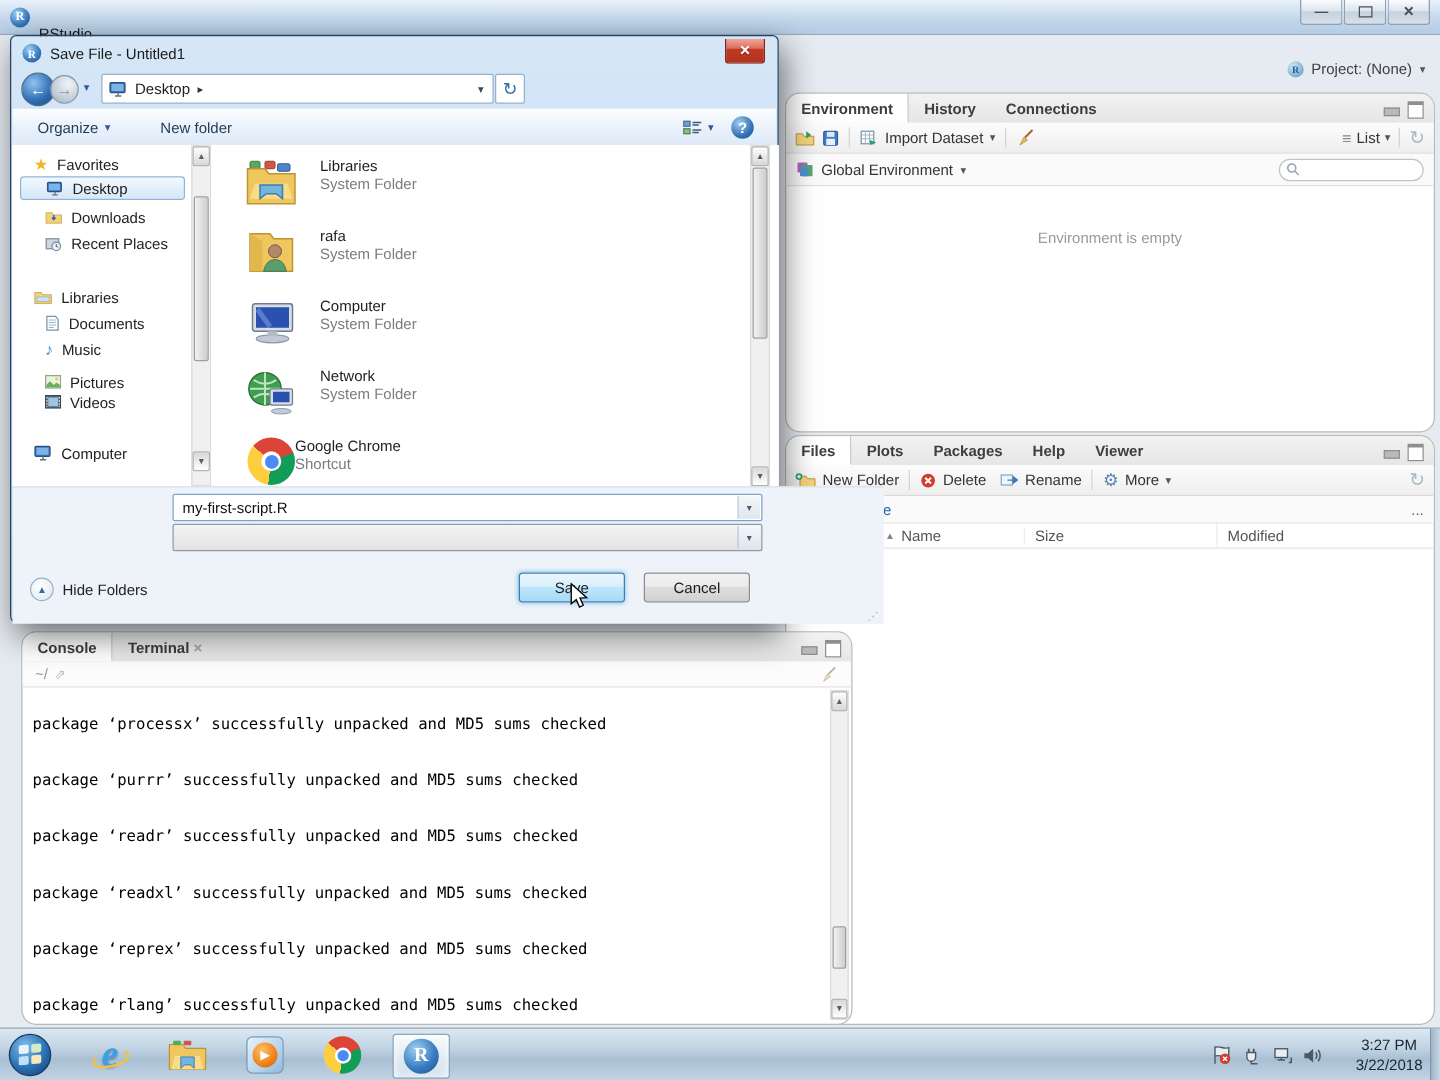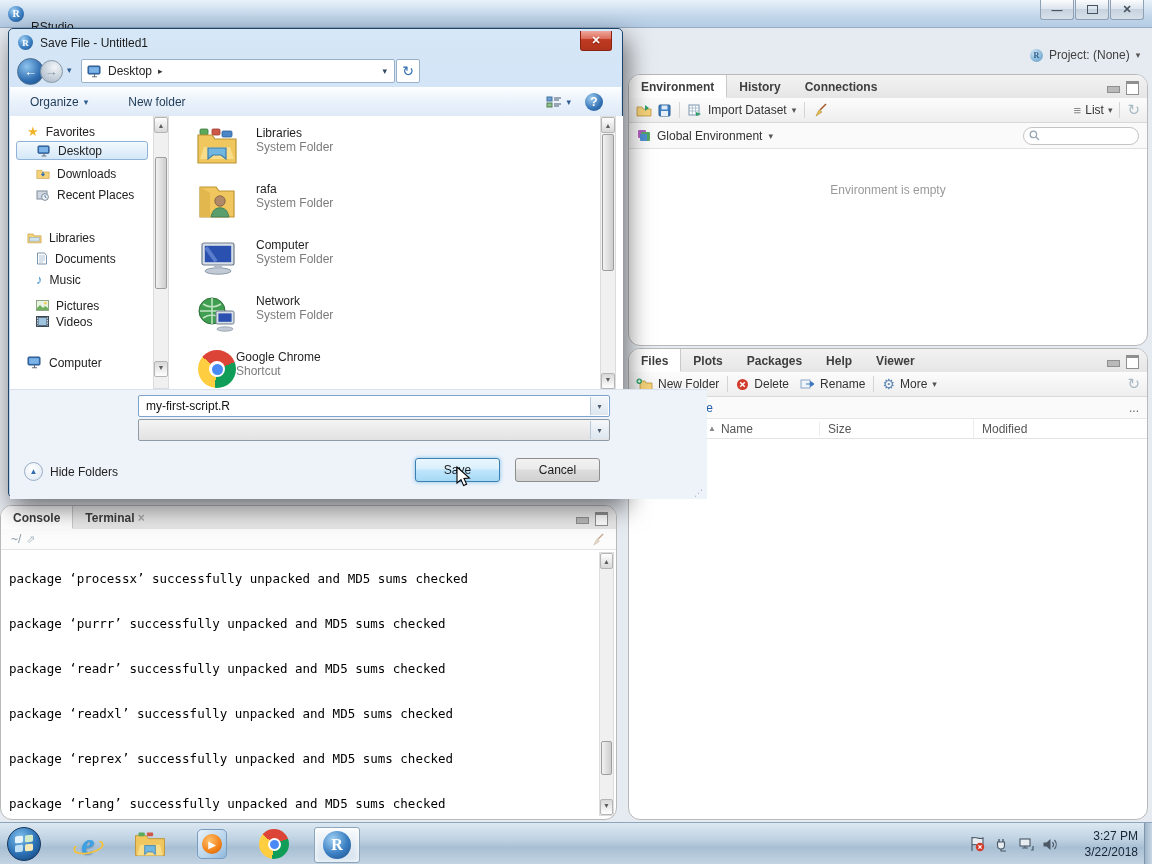--- a/index.html
+++ b/index.html
@@ -64,21 +64,21 @@
   .sideitem{display:flex;align-items:center;gap:7px;position:absolute;height:19px;}
   .sidesel{background:linear-gradient(#f3f9fd,#d4e7f8);border:1px solid #8fb4d8;border-radius:3px;}
   .fitem-name{font-size:12px;color:#1e1e1e;}
   .fitem-type{font-size:12px;color:#7c7c7c;}
   
   .taskbar{left:0;top:822px;width:1152px;height:42px;
     background:linear-gradient(#dce8f2,#bfd2e2 40%,#a8bfd3 60%,#c3d4e3);border-top:1px solid #8da5ba;box-sizing:border-box;}
   .tkicon{position:absolute;top:4px;width:40px;height:34px;display:flex;align-items:center;justify-content:center;}
   .tkactive{border:1px solid #8ea6bc;border-radius:3px;background:linear-gradient(rgba(255,255,255,.85),rgba(215,228,240,.9));box-shadow:inset 0 0 6px #fff;}
   .trayicon{position:absolute;top:13px;width:18px;height:16px;display:flex;align-items:center;justify-content:center;}
-  .clock{position:absolute;right:14px;top:5px;text-align:right;color:#172536;font-size:12px;line-height:16px;}
+  .clock{position:absolute;right:14px;top:5px;text-align:center;color:#172536;font-size:12px;line-height:16px;}
 </style>
 </head>
 <body>
 
 <div class="a titlebar">
   <span class="rball" style="width:16px;height:16px;font-size:10px;">R</span>
   <span style="color:#1c1c1c;margin-top:26px;">RStudio</span>
 </div>
 <div class="a" style="left:1040px;top:0;display:flex;gap:1px;">
   <div class="wbtn">—</div>
@@ -209,21 +209,21 @@
   </div>
   <div class="a" style="left:0;right:0;top:90px;height:22px;display:flex;align-items:center;gap:9px;padding:0 9px;box-sizing:border-box;">
     <span class="chk"></span>
     <svg width="17" height="13" viewBox="0 0 17 13">
         <path d="M1 2h6l1 2h8v8H1z" fill="#f5d27a" stroke="#c09a3e" stroke-width=".7"></path>
       </svg>
     <span class="link">R</span>
   </div>
 </div>
 
-<div class="a pane" style="left:0;top:505px;width:615px;height:313px;">
+<div class="a pane" style="left:17px;top:505px;width:615px;height:313px;padding-left:48px;">
   <div class="tabs">
     <div class="tab on first">Console</div>
     <div class="tab"><span>Terminal</span> <span style="color:#aaa;">×</span></div>
     <div class="panemm">
       <span class="pmin"></span>
       <span class="pmax"></span>
     </div>
   </div>
   <div class="a" style="left:0;right:0;top:23px;height:21px;border-bottom:1px solid #e4e4e4;display:flex;align-items:center;gap:5px;padding:0 10px;box-sizing:border-box;background:#fcfcfc;">
     <span style="color:#8a9aa8;">~/</span>

